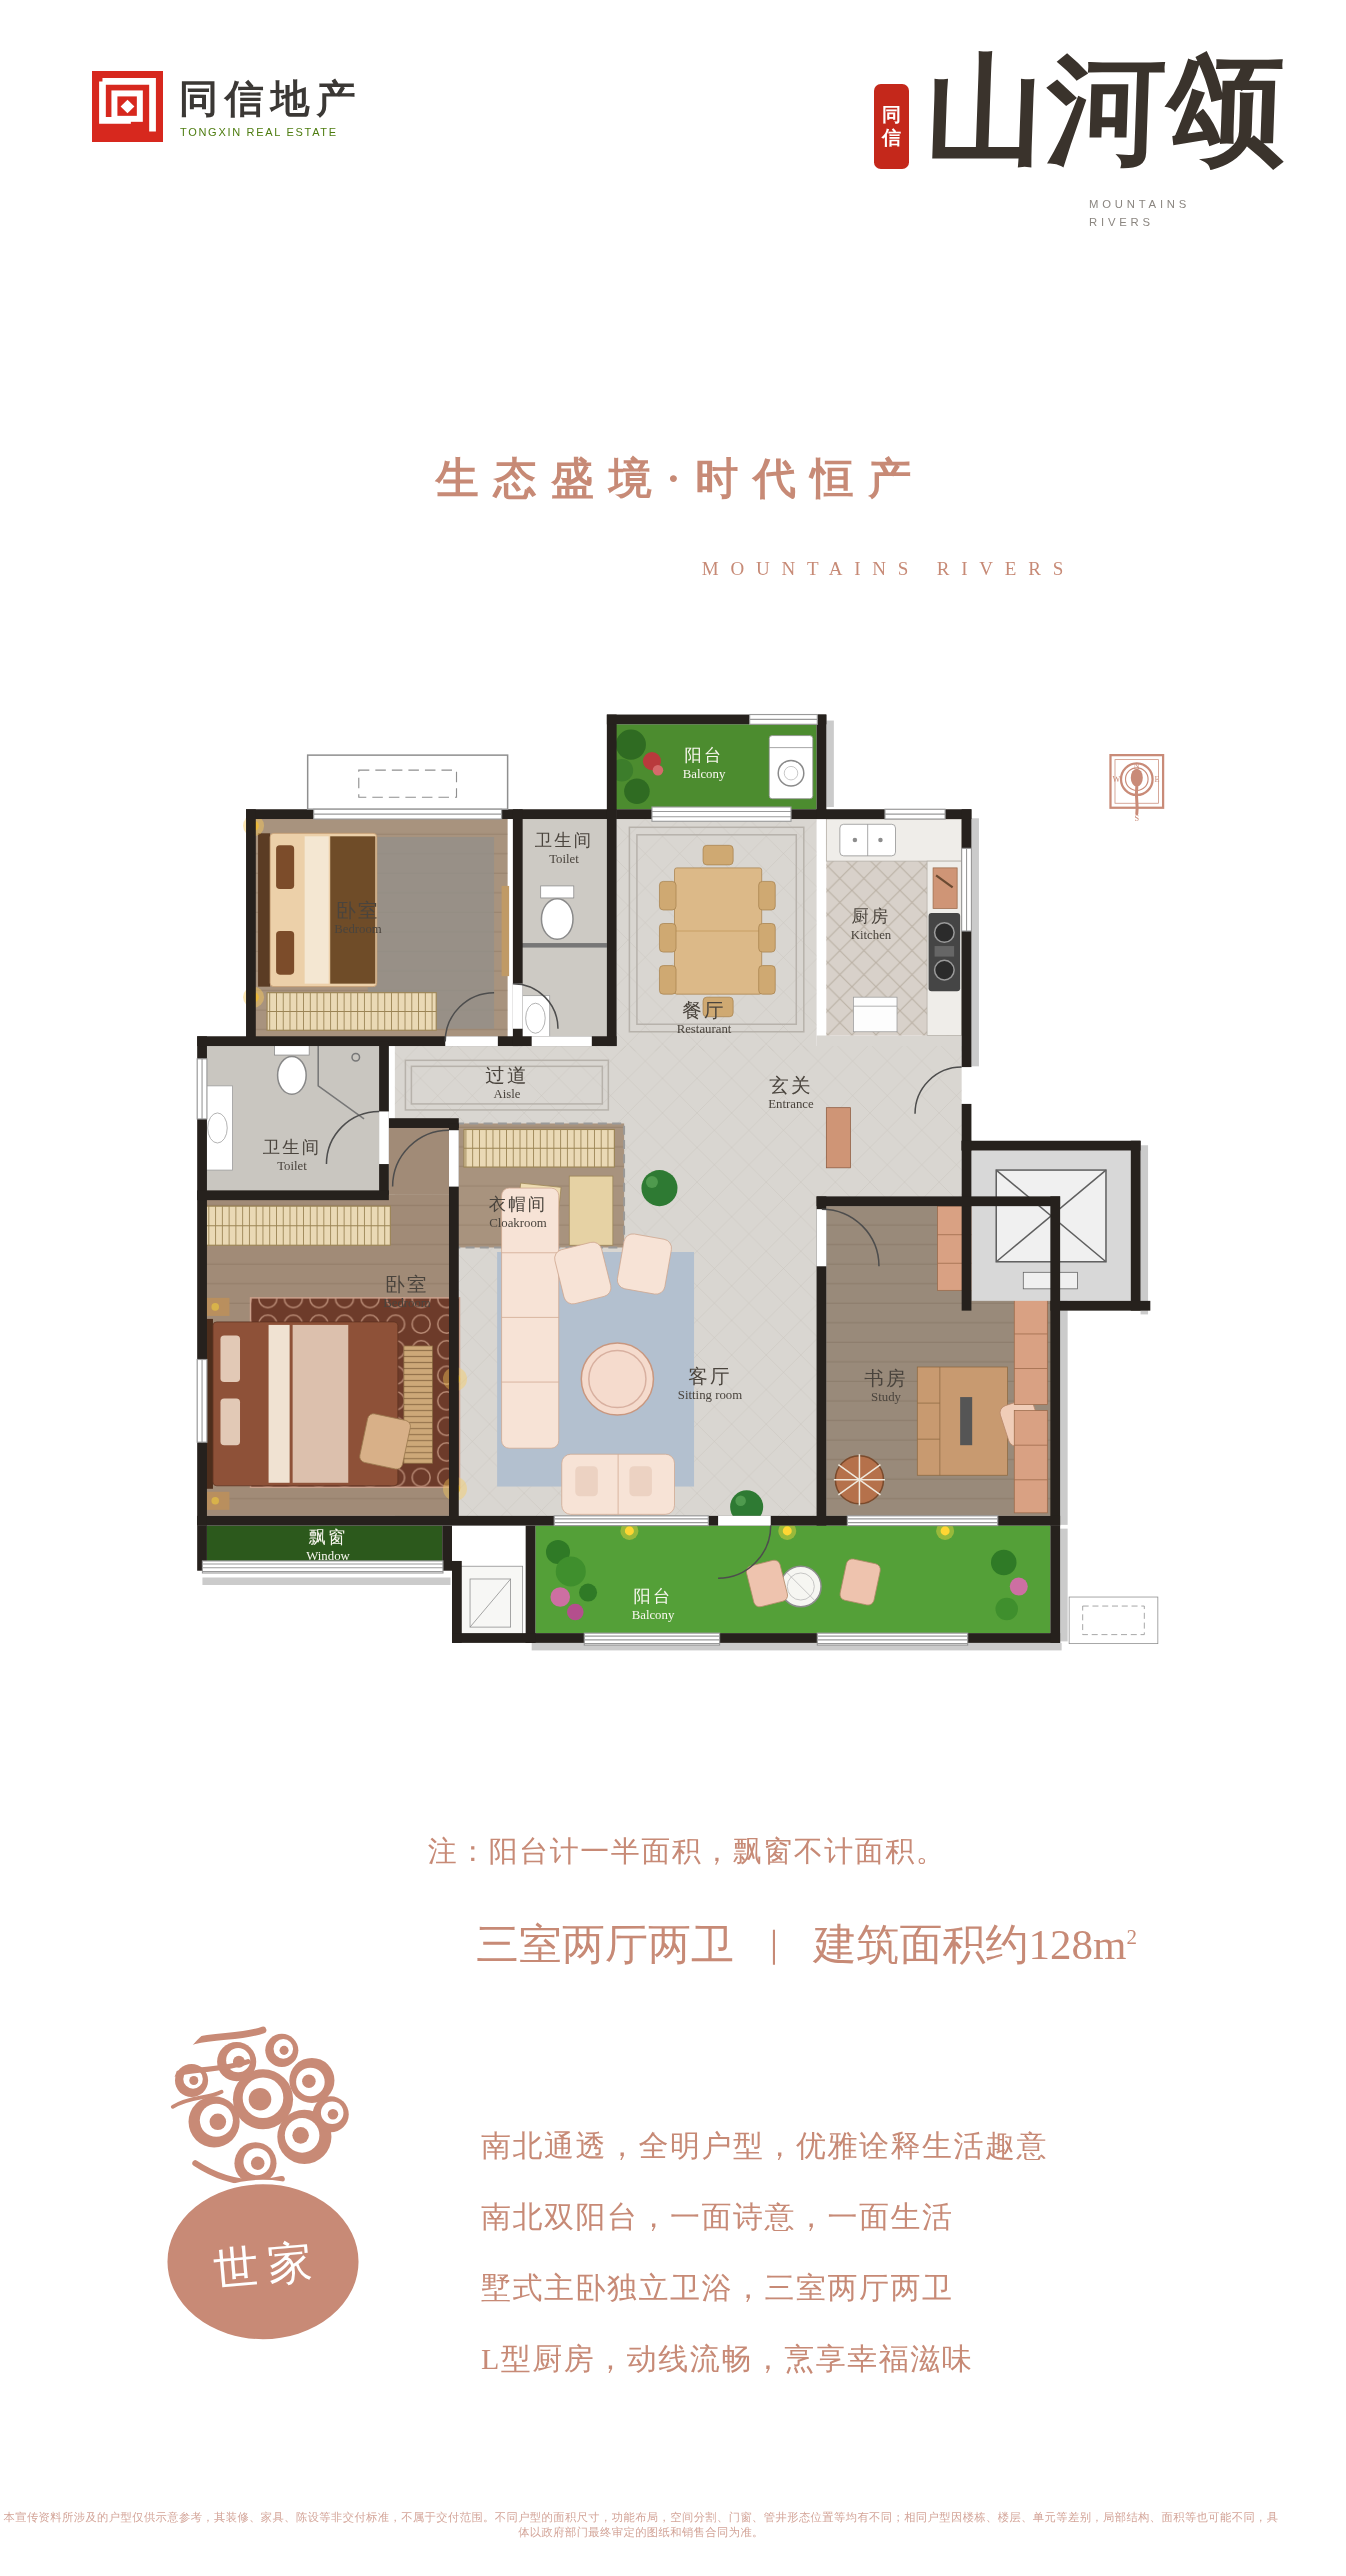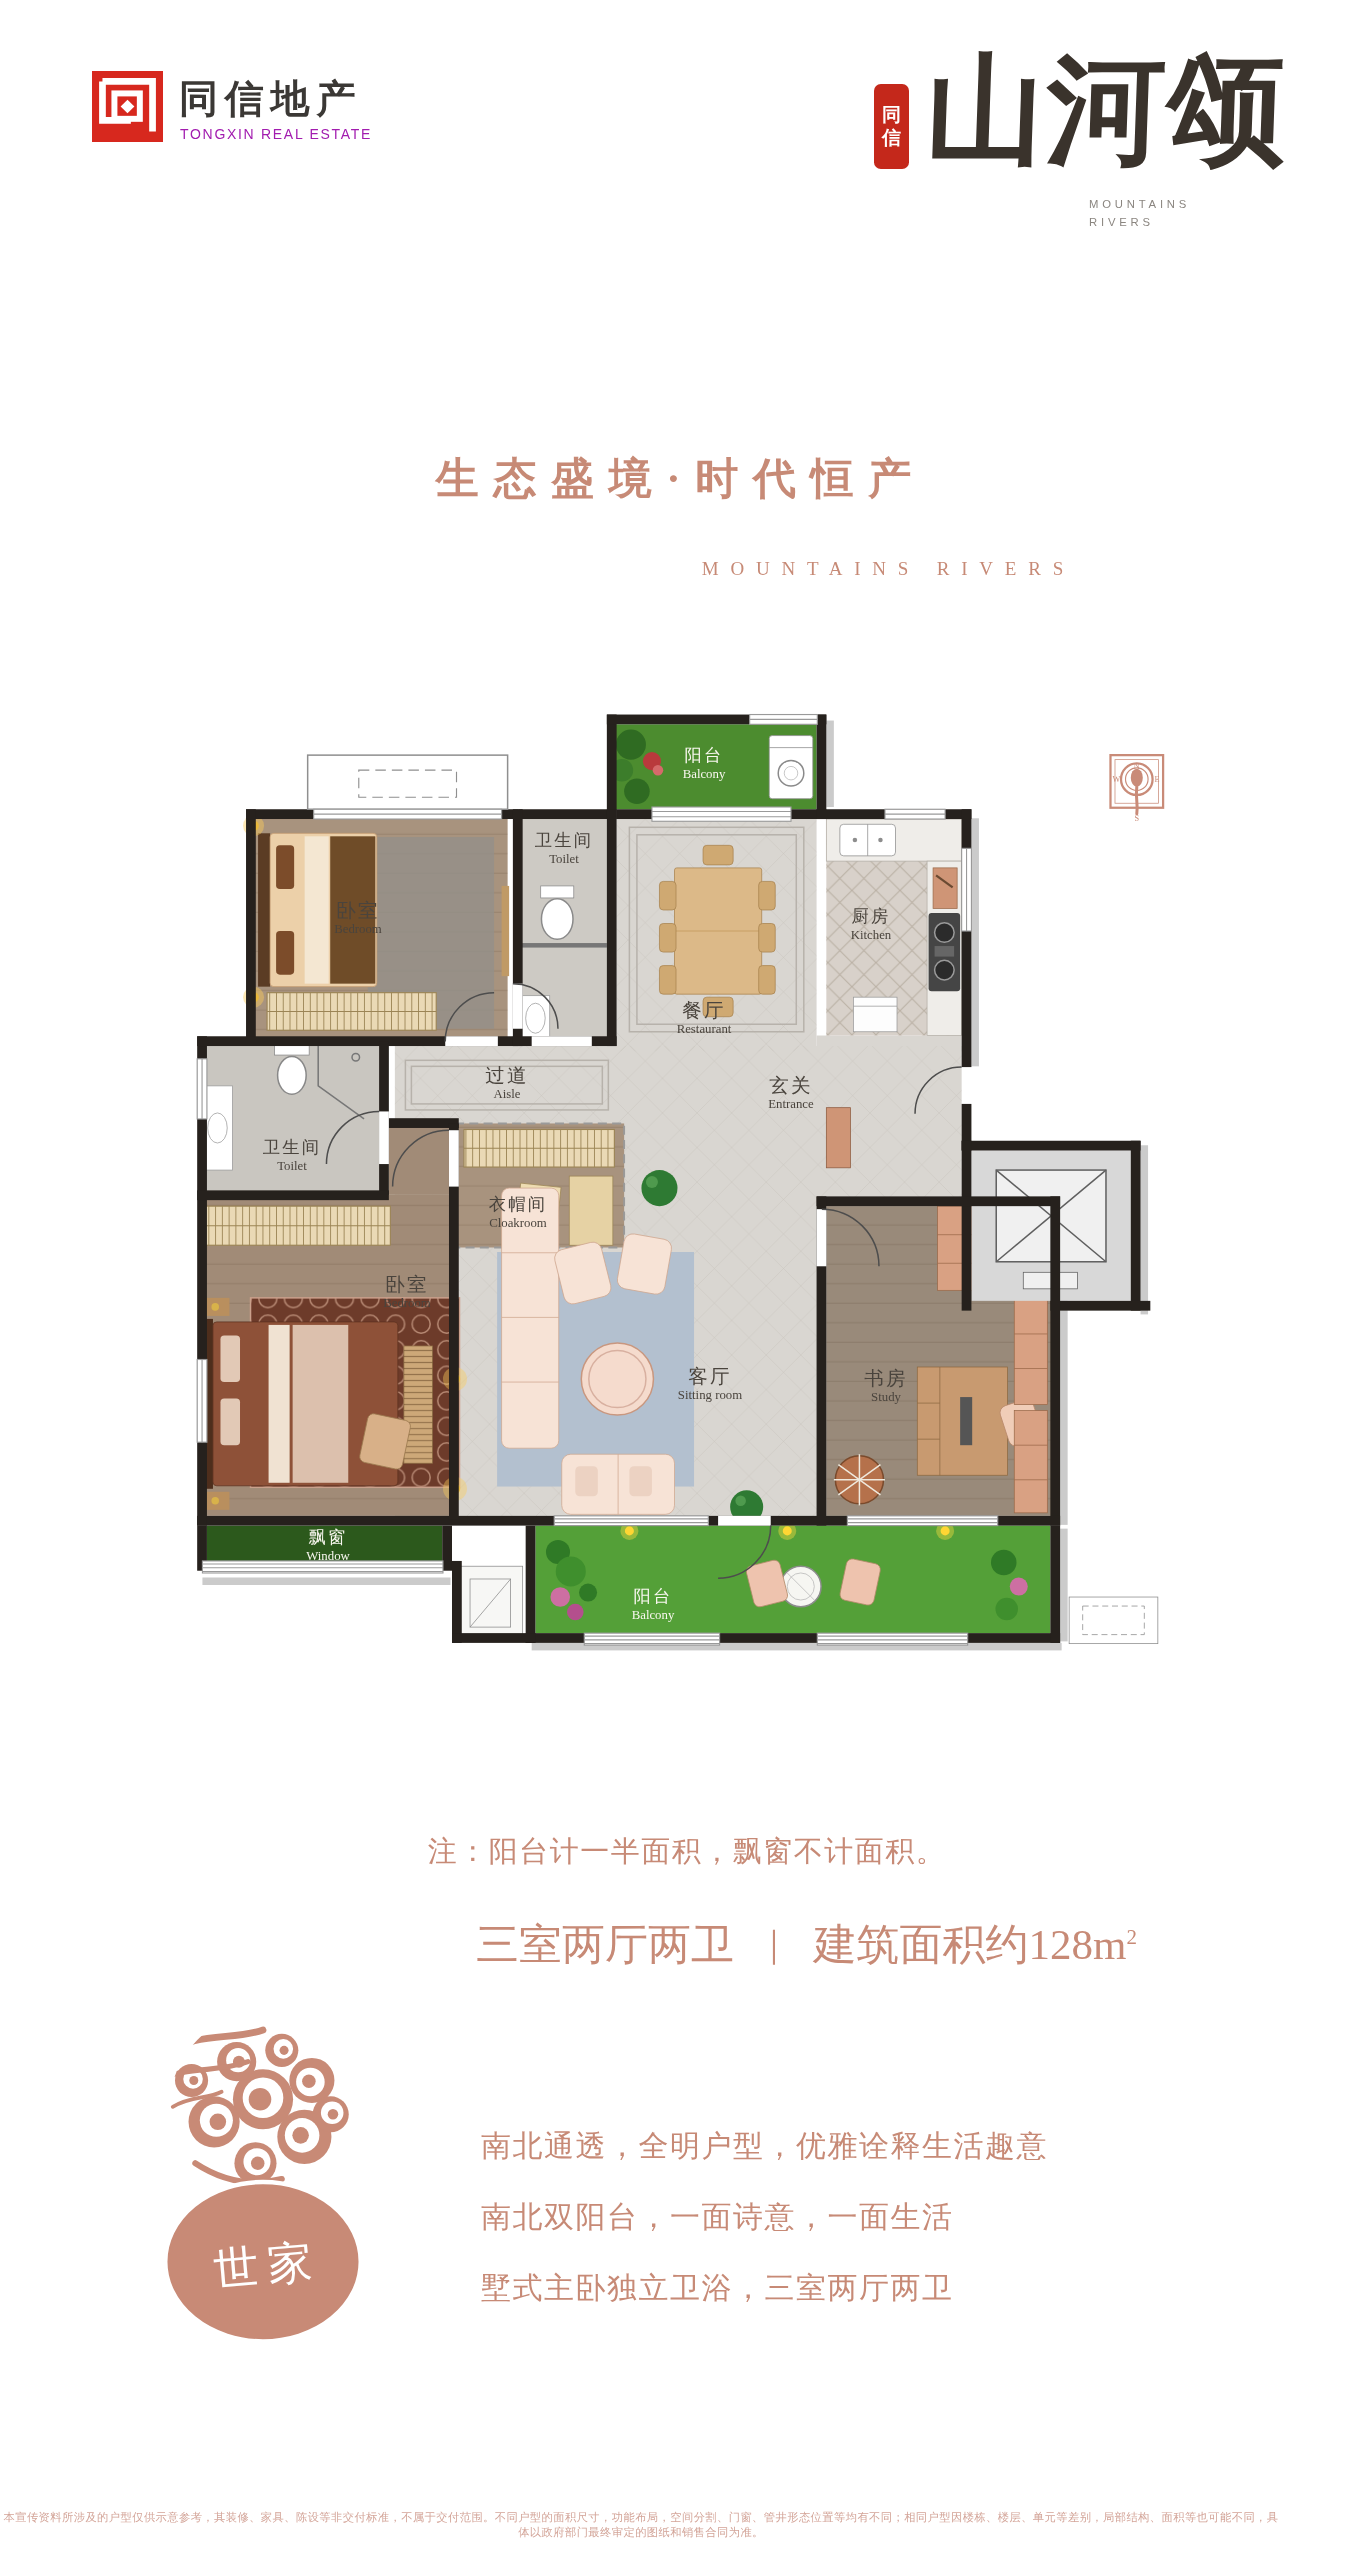--- a/index.html
+++ b/index.html
@@ -5,21 +5,21 @@
   html,body{margin:0;padding:0;}
   body{width:1347px;height:2576px;position:relative;background:#ffffff;overflow:hidden;
        font-family:"Liberation Serif","DejaVu Serif",serif;}
   .abs{position:absolute;}
 
   
   .logo-mark{left:92px;top:71px;width:71px;height:71px;}
   .logo-zh{left:179px;top:72px;font-family:"Liberation Sans","DejaVu Sans",sans-serif;
            font-weight:bold;font-size:39px;letter-spacing:6.8px;color:#3b3835;}
   .logo-en{left:180px;top:126px;font-family:"Liberation Sans","DejaVu Sans",sans-serif;
-           font-size:14px;letter-spacing:1.7px;color:#a21caf;}
+           font-size:11px;letter-spacing:1.7px;color:#4d7c0f;}
   .seal{left:874px;top:84px;width:35px;height:85px;background:#c4281b;border-radius:6.8px;
         display:flex;flex-direction:column;align-items:center;justify-content:center;gap:3px;}
   .seal span{color:#fff;font-size:19px;line-height:20px;font-weight:bold;}
   .callig{left:926px;top:36px;width:376px;font-size:119px;line-height:150px;font-weight:bold;
           color:#3a332c;letter-spacing:1.5px;white-space:nowrap;transform:skewX(-2deg);}
   .callig-sub{left:1089px;top:195px;font-family:"Liberation Sans","DejaVu Sans",sans-serif;
               font-size:11.3px;letter-spacing:3.8px;color:#8b8680;line-height:18px;}
 
   
   .hero-title{left:0;top:450px;width:1347px;text-align:center;font-size:43px;color:#c78a76;
@@ -571,16 +571,17 @@
 <div class="abs sum-title">
   <span>三室两厅两卫</span>
   <span class="divider">｜</span>
   <span><span>建筑面积约128m</span><sup>2</sup></span>
 </div>
 
 <div class="abs features">
   <div class="line">南北通透，全明户型，优雅诠释生活趣意</div>
   <div class="line">南北双阳台，一面诗意，一面生活</div>
   <div class="line">墅式主卧独立卫浴，三室两厅两卫</div>
+  <div class="line">L型厨房，动线流畅，烹享幸福滋味</div>
 </div>
 
 <div class="abs disclaimer">本宣传资料所涉及的户型仅供示意参考，其装修、家具、陈设等非交付标准，不属于交付范围。不同户型的面积尺寸，功能布局，空间分割、门窗、管井形态位置等均有不同；相同户型因楼栋、楼层、单元等差别，局部结构、面积等也可能不同，具体以政府部门最终审定的图纸和销售合同为准。</div>
 
 
 </body></html>

